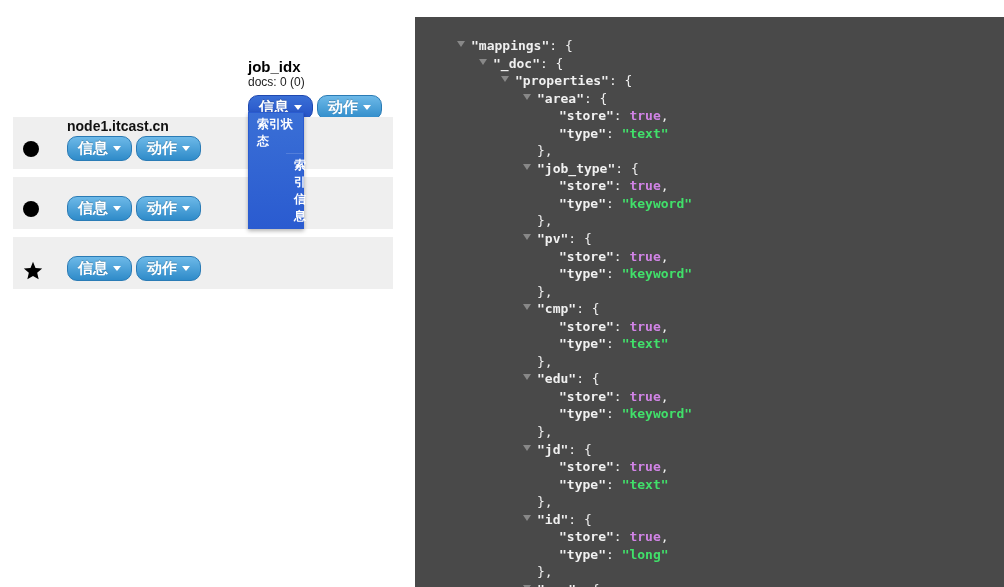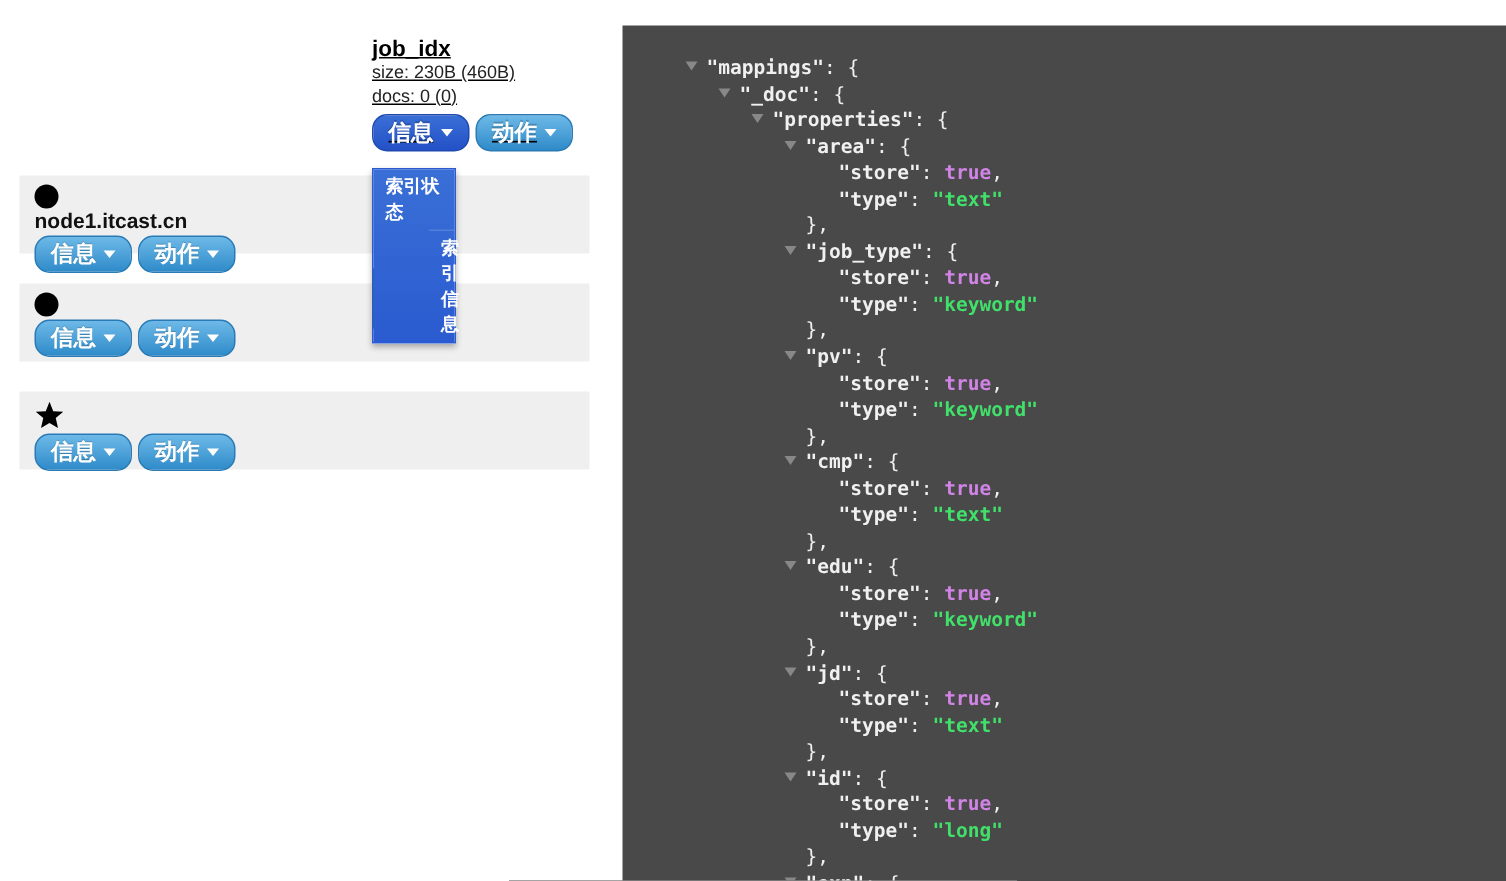--- a/index.html
+++ b/index.html
@@ -15,23 +15,22 @@
   .left-panel {
     position: absolute;
     left: 0;
     top: 0;
     width: 415px;
     height: 587px;
   }
   .index-header {
     position: absolute;
     left: 248px;
-    top: 24px;
+    top: 58px;
     width: 155px;
-    text-decoration: underline;
   }
   .index-title { font-weight: bold; font-size: 15px; }
   .index-meta { font-size: 12px; color: #222; line-height: 1.3; }
   .btn-row { margin-top: 4px; display: flex; gap: 4px; }
   .pill-btn {
     display: inline-flex;
     align-items: center;
     background: linear-gradient(#6db9e8, #2f8bc9);
     color: #fff;
     font-size: 15px;
@@ -74,26 +73,25 @@
   }
   .dropdown-item + .dropdown-item { border-top: 1px solid rgba(255,255,255,0.15); margin-left: 37px; }
   .nodes {
     position: absolute;
     left: 13px;
     top: 117px;
     width: 380px;
   }
   .node-row {
     display: flex;
-    align-items: flex-start;
+    align-items: flex-end;
     background: #efefef;
     padding: 6px 10px 8px 10px;
-    margin-bottom: 20px;
+    margin-bottom: 8px;
     height: 52px;
-    flex-direction: column;
   }
   .node-marker {
     width: 20px; height: 20px;
     margin-right: 24px;
   }
   .marker-circle { width: 16px; height: 16px; border-radius: 50%; background: #000; }
   .node-info { flex: 1; }
   .node-name { font-weight: bold; font-size: 14px; color: #111; }
   .node-btn-row { margin-top: 2px; display: flex; gap: 4px; }
   .zero-box {
@@ -149,21 +147,20 @@
   .s { color: #41e06a; font-weight: bold; }
   .b { color: #d184e6; font-weight: bold; }
 </style>
 </head>
 <body>
 
 <div class="left-panel">
 
   <div class="index-header">
     <div class="index-title">job_idx</div>
-    <div class="index-meta">size: 230B (460B)</div>
     <div class="index-meta">docs: 0 (0)</div>
     <div class="btn-row">
       <div class="pill-btn selected">
         <span>信息</span>
         <span class="caret"></span>
       </div>
       <div class="pill-btn">
         <span>动作</span>
         <span class="caret"></span>
       </div>

